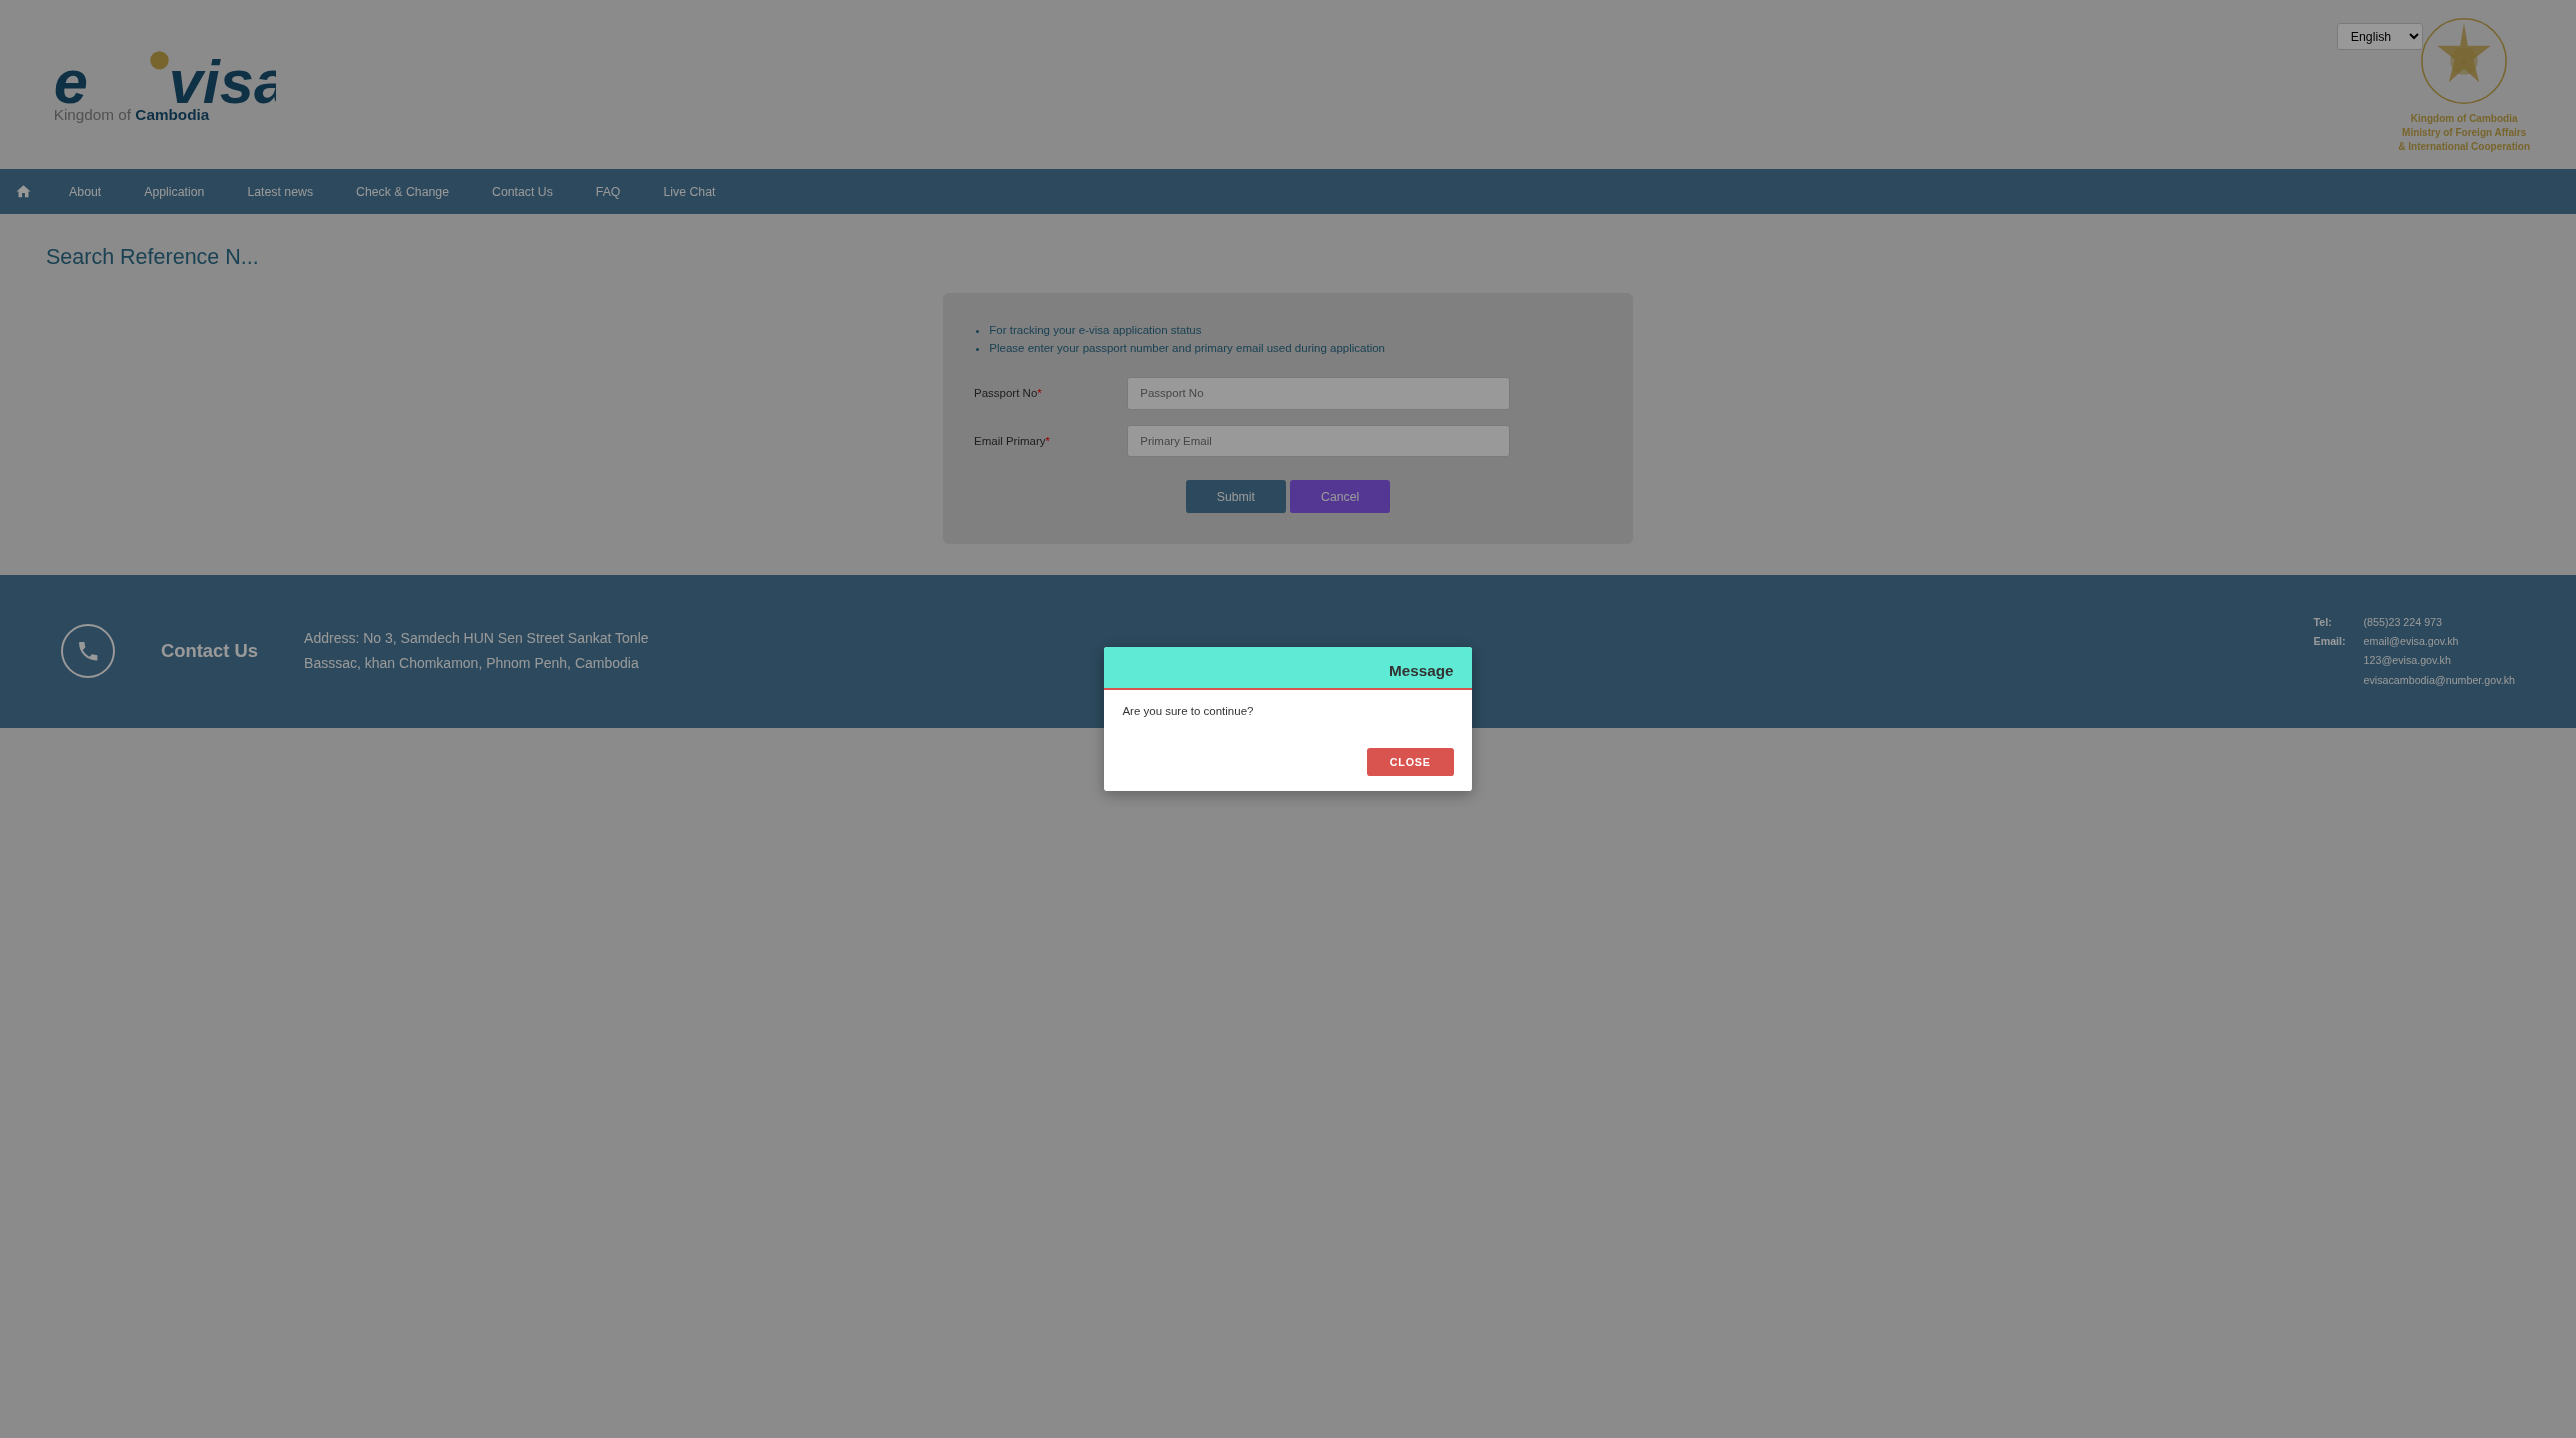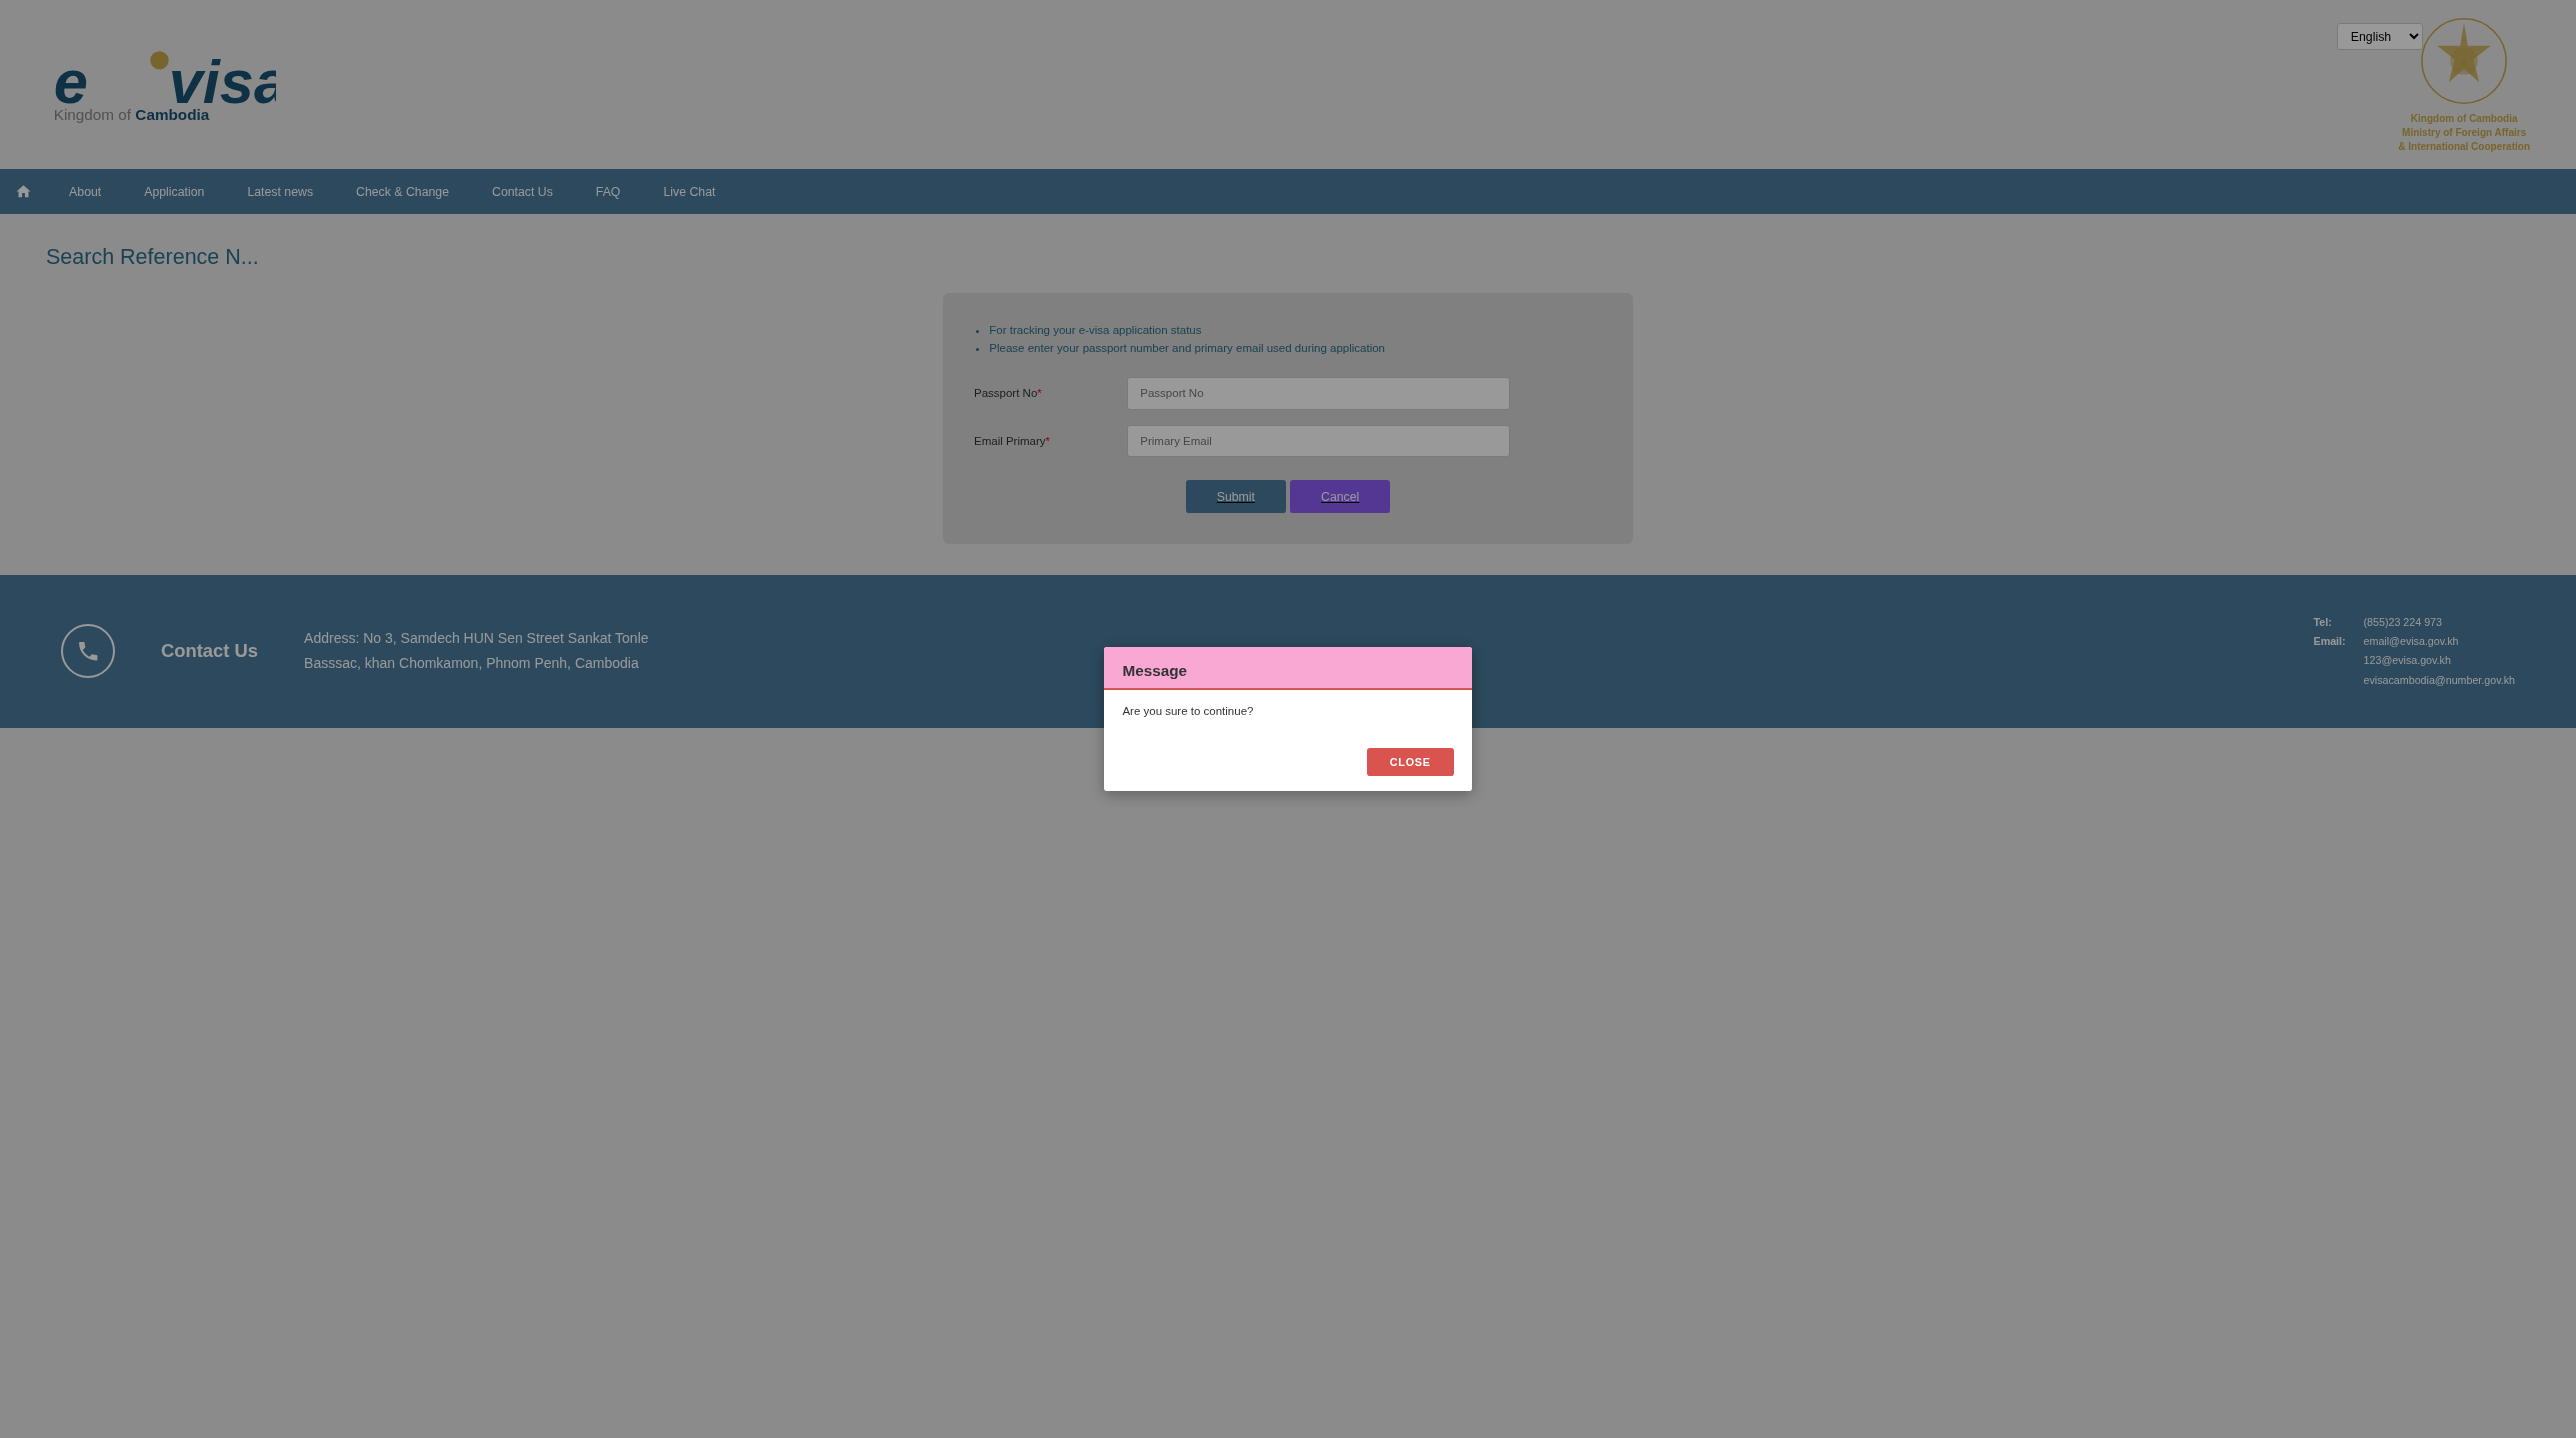--- a/index.html
+++ b/index.html
@@ -121,21 +121,20 @@
       font-size: 11.5px;
       background: white;
       color: #999;
       max-width: 383px;
     }
     .form-buttons {
       display: flex;
       justify-content: center;
       gap: 4px;
       margin-top: 23px;
-      text-decoration: underline;
     }
     .btn-submit {
       background: #4a7a9b;
       color: white;
       border: none;
       padding: 9.2px 31px;
       font-size: 12.3px;
       cursor: pointer;
       border-radius: 3.1px;
     }
@@ -160,23 +159,24 @@
       z-index: 1000;
     }
     .modal {
       background: white;
       border-radius: 3.1px;
       width: 368px;
       overflow: hidden;
       box-shadow: 0 3.1px 15.3px rgba(0,0,0,0.3);
     }
     .modal-header {
-      background: #f9a8d4;
+      background: #5eead4;
       padding: 15.3px 18.4px 7.7px;
       border-bottom: 2.3px solid #d9534f;
+      text-align: right;
     }
     .modal-title {
       font-size: 15.3px;
       font-weight: bold;
       color: #333;
     }
     .modal-body {
       padding: 15.3px 18.4px 23px;
     }
     .modal-message {

